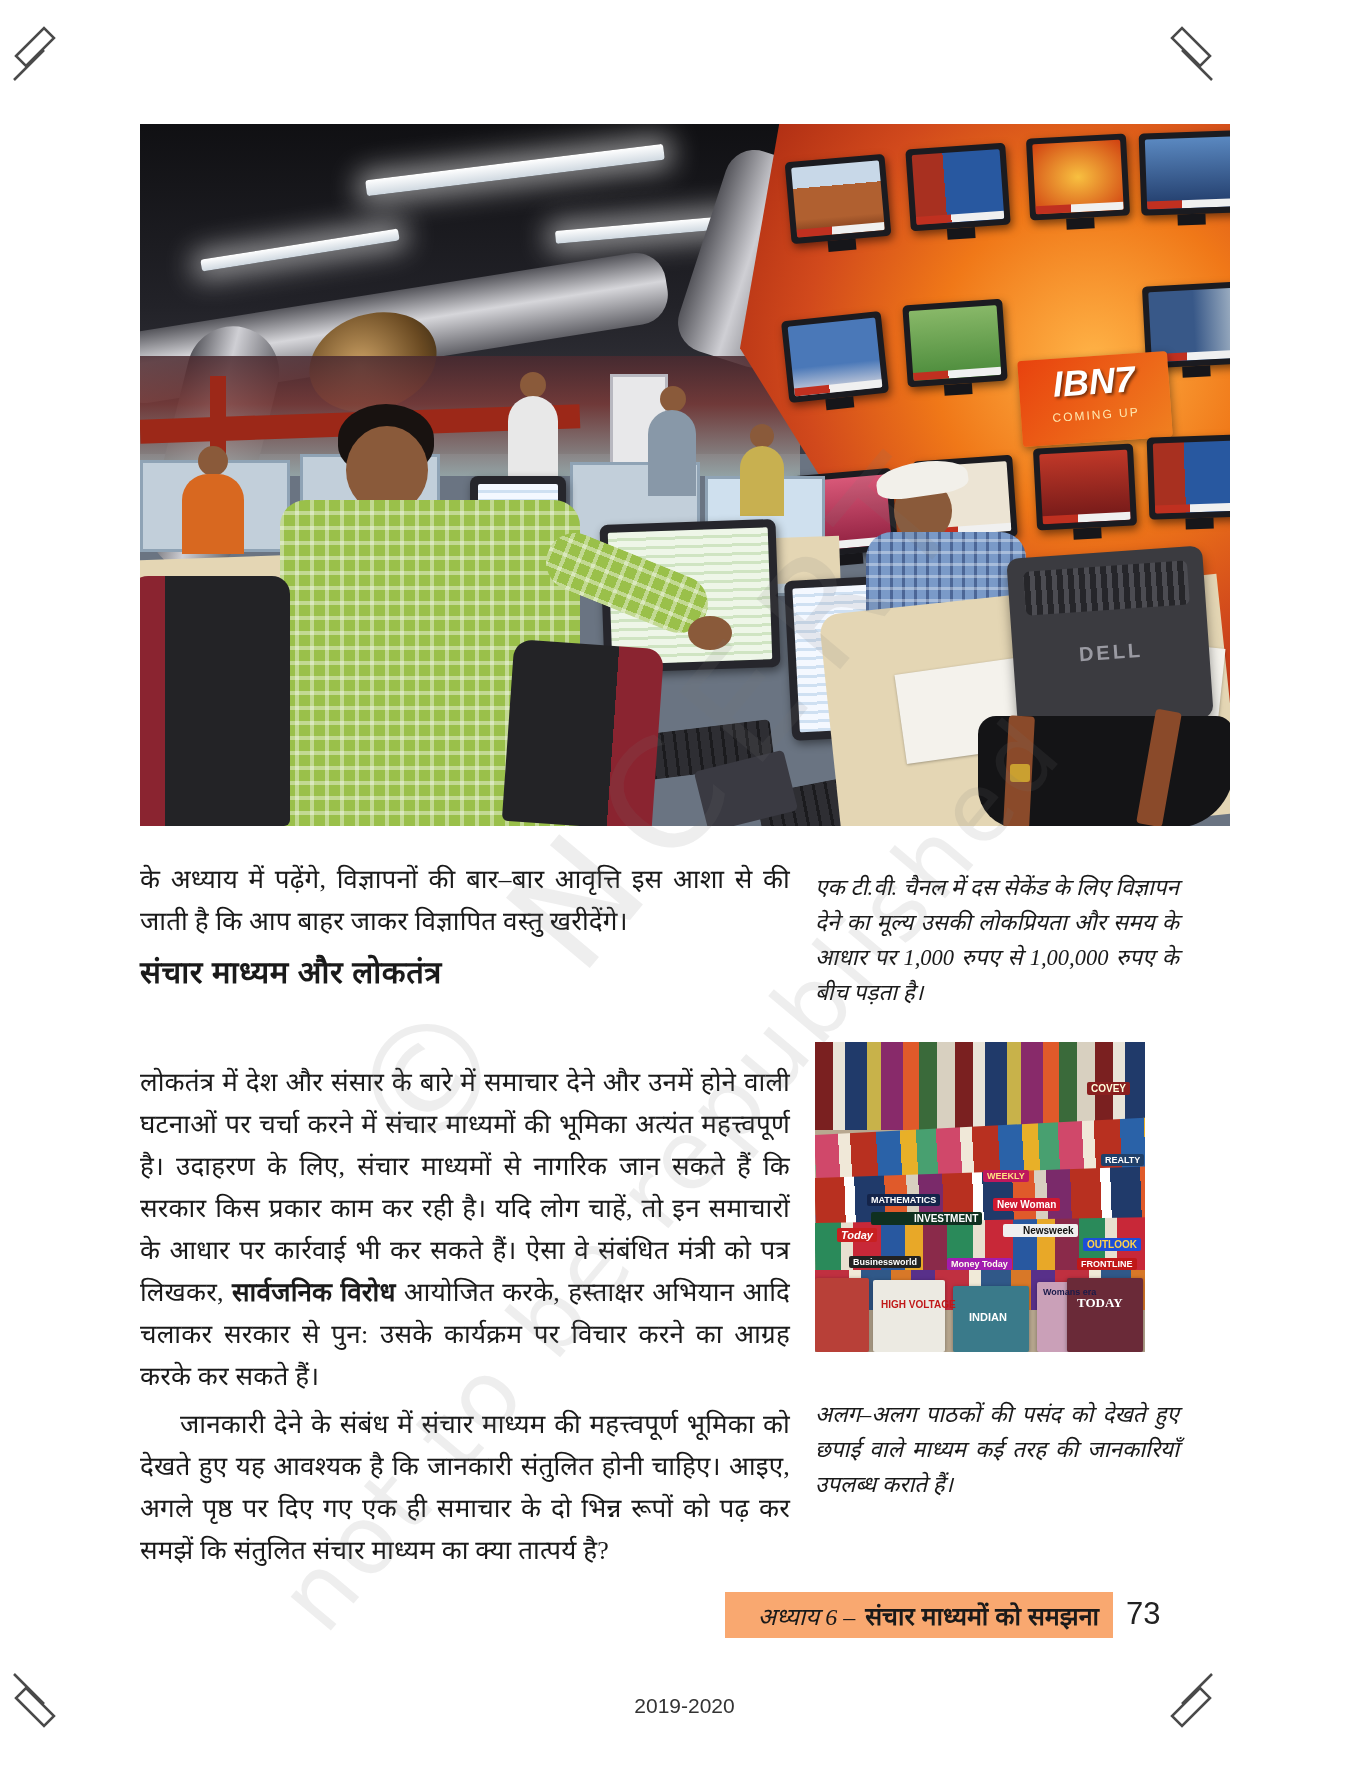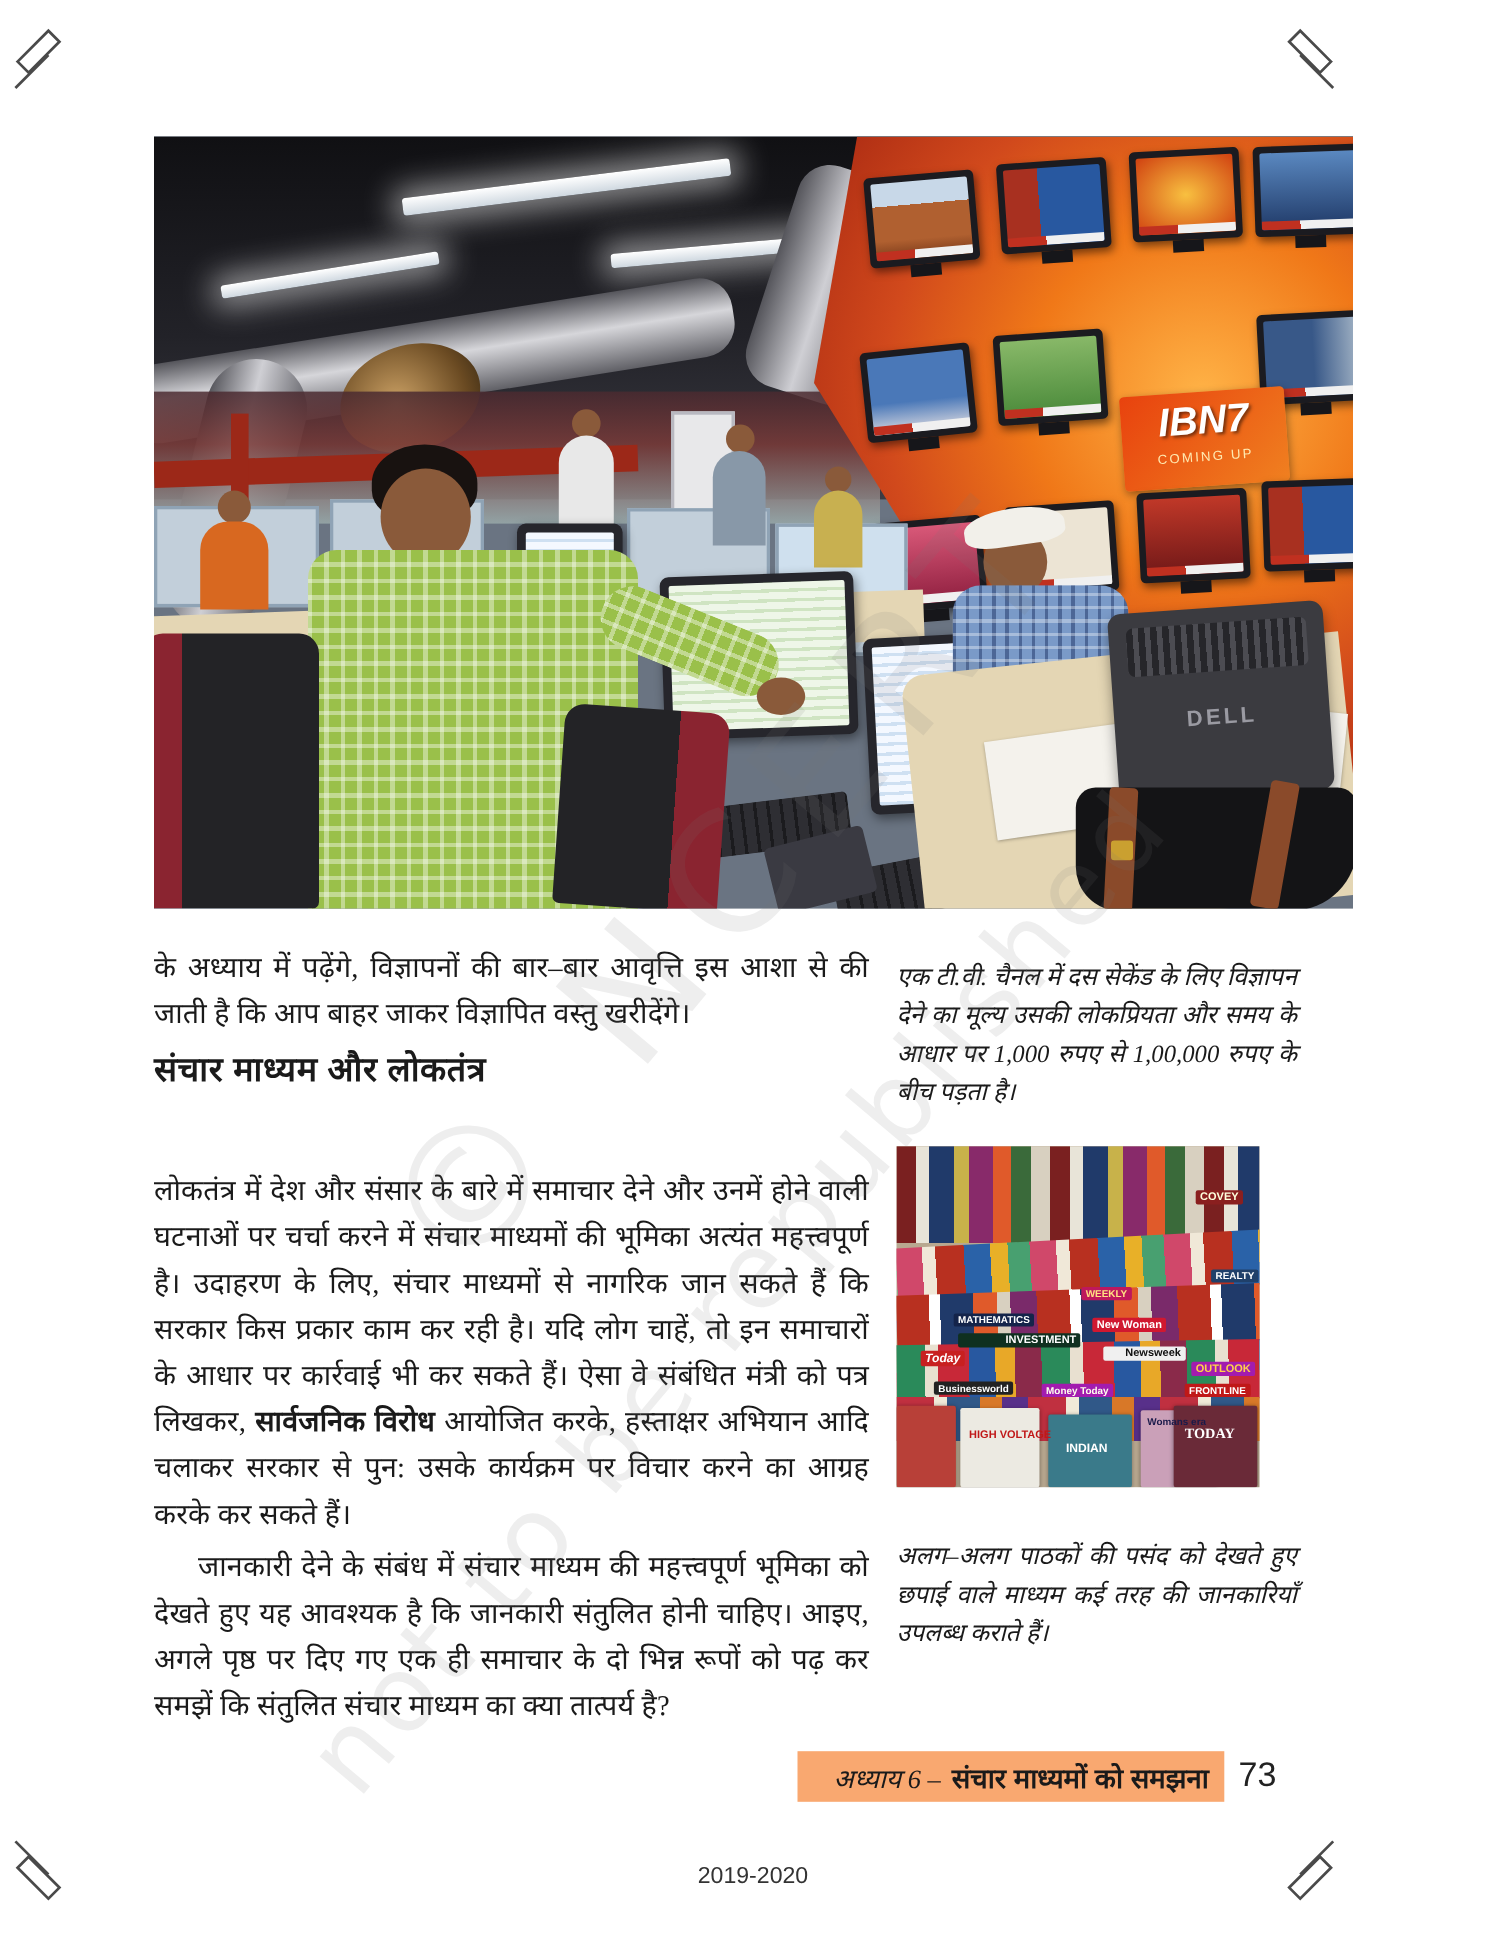--- a/index.html
+++ b/index.html
@@ -293,21 +293,21 @@
   <div class="cover" data-name="magazine-cover" style="left:252px;top:236px;width:76px;height:74px;background:#6a2a38;"></div>
   <div class="cover" data-name="magazine-cover" style="left:0px;top:236px;width:54px;height:74px;background:#b84038;"></div>
   <span class="maglabel" data-name="magazine-title" style="left:272px;top:40px;font-size:10px;background:#8a1f1f;color:#ffd;">COVEY</span>
   <span class="maglabel" data-name="magazine-title" style="left:286px;top:112px;font-size:9px;background:#20406a;color:#fff;">REALTY</span>
   <span class="maglabel" data-name="magazine-title" style="left:168px;top:128px;font-size:9px;background:#be185d;color:#ffe082;">WEEKLY</span>
   <span class="maglabel" data-name="magazine-title" style="left:52px;top:152px;font-size:9px;background:#14244a;color:#fff;">MATHEMATICS</span>
   <span class="maglabel" data-name="magazine-title" style="left:56px;top:170px;font-size:10px;background:#0f3020;color:#fff;padding-left:43px;">INVESTMENT</span>
   <span class="maglabel" data-name="magazine-title" style="left:22px;top:186px;font-size:11px;background:#c82020;color:#fff;font-style:italic;">Today</span>
   <span class="maglabel" data-name="magazine-title" style="left:178px;top:156px;font-size:10px;background:#d01830;color:#fff;">New Woman</span>
   <span class="maglabel" data-name="magazine-title" style="left:188px;top:182px;font-size:10px;background:#f0f0f0;color:#111;padding-left:20px;">Newsweek</span>
-  <span class="maglabel" data-name="magazine-title" style="left:268px;top:196px;font-size:10px;background:#a21caf;color:#ffd24a;">OUTLOOK</span>
+  <span class="maglabel" data-name="magazine-title" style="left:268px;top:196px;font-size:10px;background:#1d4ed8;color:#ffd24a;">OUTLOOK</span>
   <span class="maglabel" data-name="magazine-title" style="left:262px;top:216px;font-size:9px;background:#c01818;color:#fff;">FRONTLINE</span>
   <span class="maglabel" data-name="magazine-title" style="left:34px;top:214px;font-size:9px;background:#222;color:#fff;">Businessworld</span>
   <span class="maglabel" data-name="magazine-title" style="left:132px;top:216px;font-size:9px;background:#a21caf;color:#ffe;">Money Today</span>
   <span class="maglabel" data-name="magazine-title" style="left:62px;top:256px;font-size:10px;color:#c01818;background:transparent;">HIGH VOLTAGE</span>
   <span class="maglabel" data-name="magazine-title" style="left:150px;top:268px;font-size:11px;color:#fff;background:transparent;">INDIAN</span>
   <span class="maglabel" data-name="magazine-title" style="left:258px;top:252px;font-size:13px;color:#fff;background:transparent;font-family:'Liberation Serif',serif;">TODAY</span>
   <span class="maglabel" data-name="magazine-title" style="left:224px;top:244px;font-size:9px;color:#1a1a4a;background:transparent;">Womans era</span>
 </div>
 
 <p class="aside-note" id="mag-caption" data-name="magazine-photo-caption">अलग–अलग पाठकों की पसंद को देखते हुए छपाई वाले माध्यम कई तरह की जानकारियाँ उपलब्ध कराते हैं।</p>

